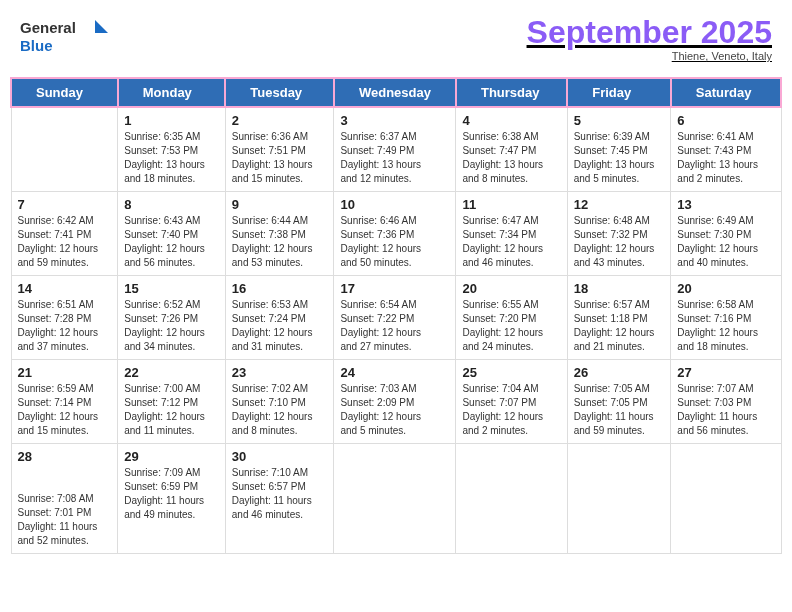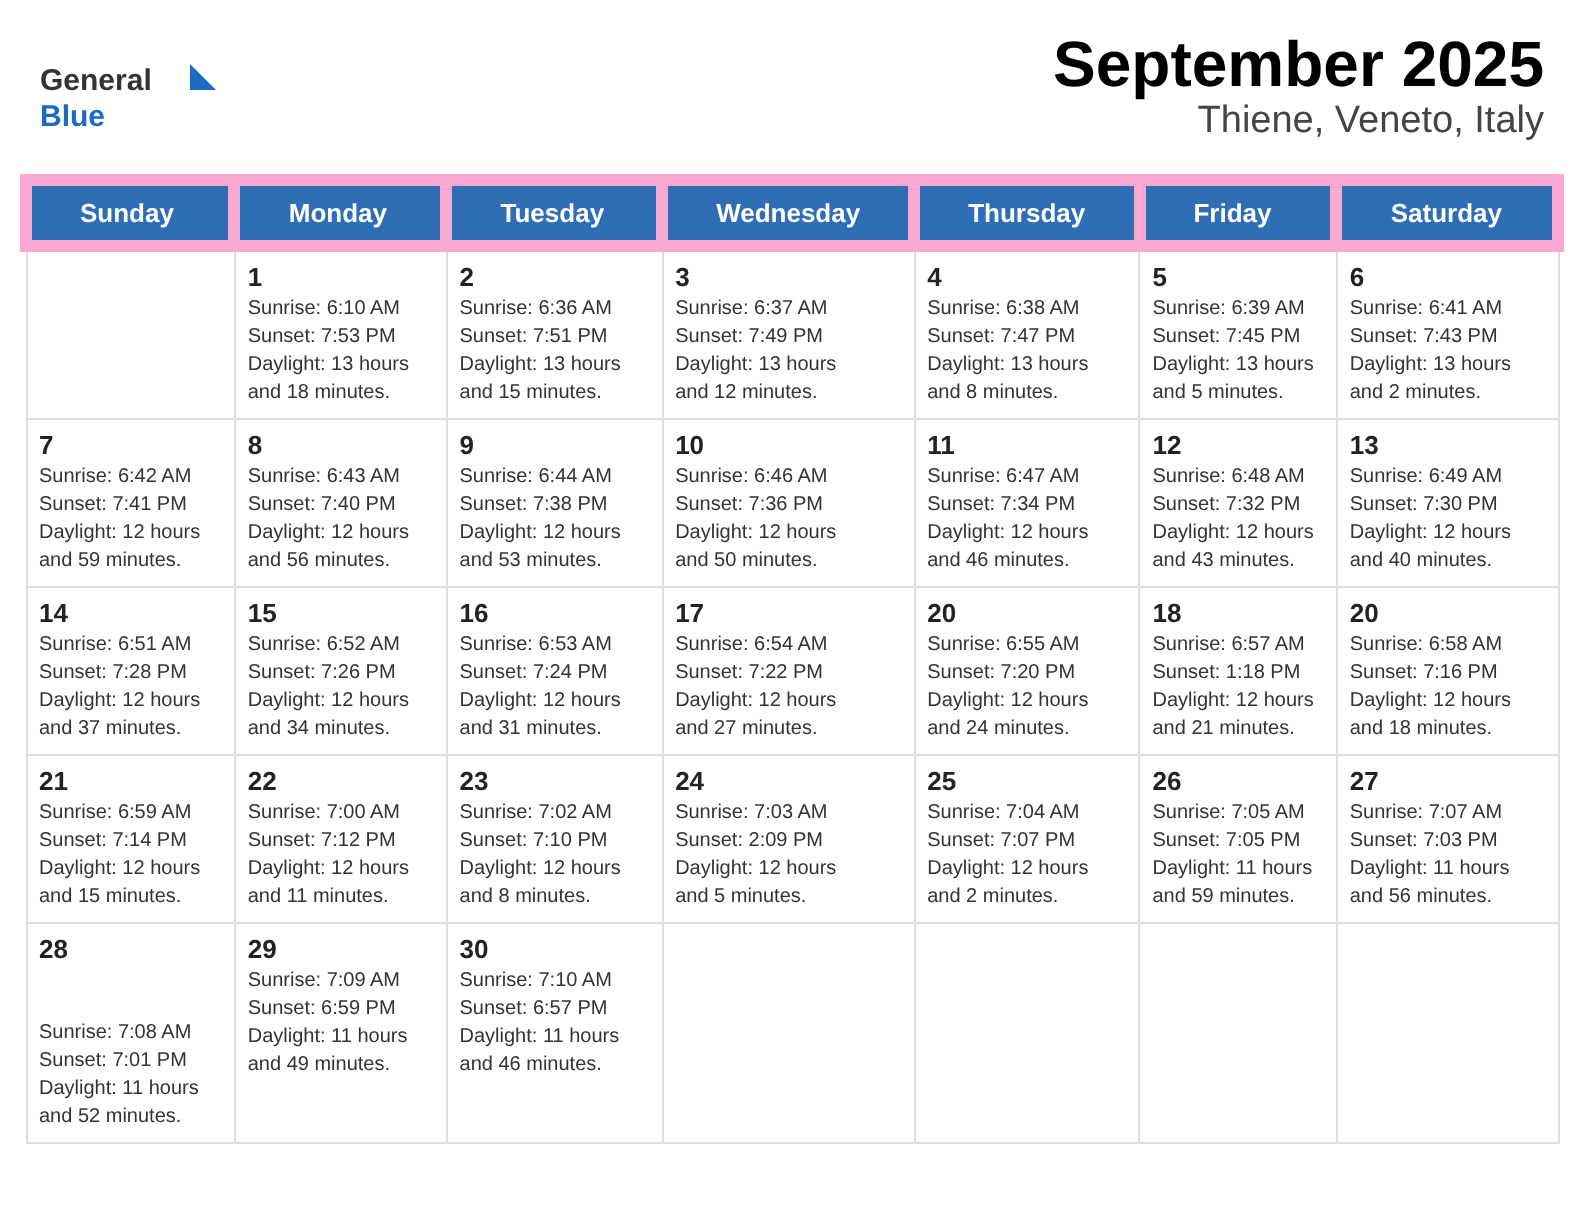--- a/index.html
+++ b/index.html
@@ -6,57 +6,58 @@
     body {
       font-family: Arial, sans-serif;
       background: #fff;
       width: 792px;
       min-height: 612px;
       padding: 10px;
     }
     .header {
       display: flex;
       justify-content: space-between;
-      align-items: flex-end;
+      align-items: flex-start;
       margin-bottom: 10px;
       padding: 5px 10px;
+      text-decoration: underline;
     }
     .logo {
       display: flex;
       align-items: center;
       font-size: 18px;
       font-weight: bold;
       color: #1a1a1a;
     }
     .title-block {
       text-align: right;
     }
     .month-title {
       font-size: 32px;
       font-weight: bold;
-      color: #000000;
+      color: #8b5cf6;
       line-height: 1.1;
     }
     .subtitle {
-      font-size: 19px;
+      font-size: 11px;
       color: #444;
     }
     .calendar {
       width: 100%;
       border-collapse: collapse;
       border: 1px solid #ccc;
     }
     .calendar th {
       background-color: #2f6db5;
       color: #fff;
       font-size: 13px;
       font-weight: bold;
       text-align: left;
       padding: 6px 24px;
-      border: 6px solid #f9a8d4;
+      border: 2px solid #f9a8d4;
     }
     .calendar td {
       vertical-align: top;
       padding: 5px 6px;
       border: 1px solid #ddd;
       width: 113px;
       min-height: 80px;
       font-size: 10.5px;
       color: #333;
       background: #fff;
@@ -104,21 +105,21 @@
         <th>Thursday</th>
         <th>Friday</th>
         <th>Saturday</th>
       </tr>
   </thead>
   <tbody id="calendar-body">
   <tr>
         <td class="empty-cell"></td>
         <td>
           <span class="day-number">1</span>
-          <div class="day-info" style="white-space: pre-line;">Sunrise: 6:10 AM
+          <div class="day-info" style="white-space: pre-line;">Sunrise: 6:35 AM
 Sunset: 7:53 PM
 Daylight: 13 hours
 and 18 minutes.</div>
         </td>
         <td>
           <span class="day-number">2</span>
           <div class="day-info" style="white-space: pre-line;">Sunrise: 6:36 AM
 Sunset: 7:51 PM
 Daylight: 13 hours
 and 15 minutes.</div>

